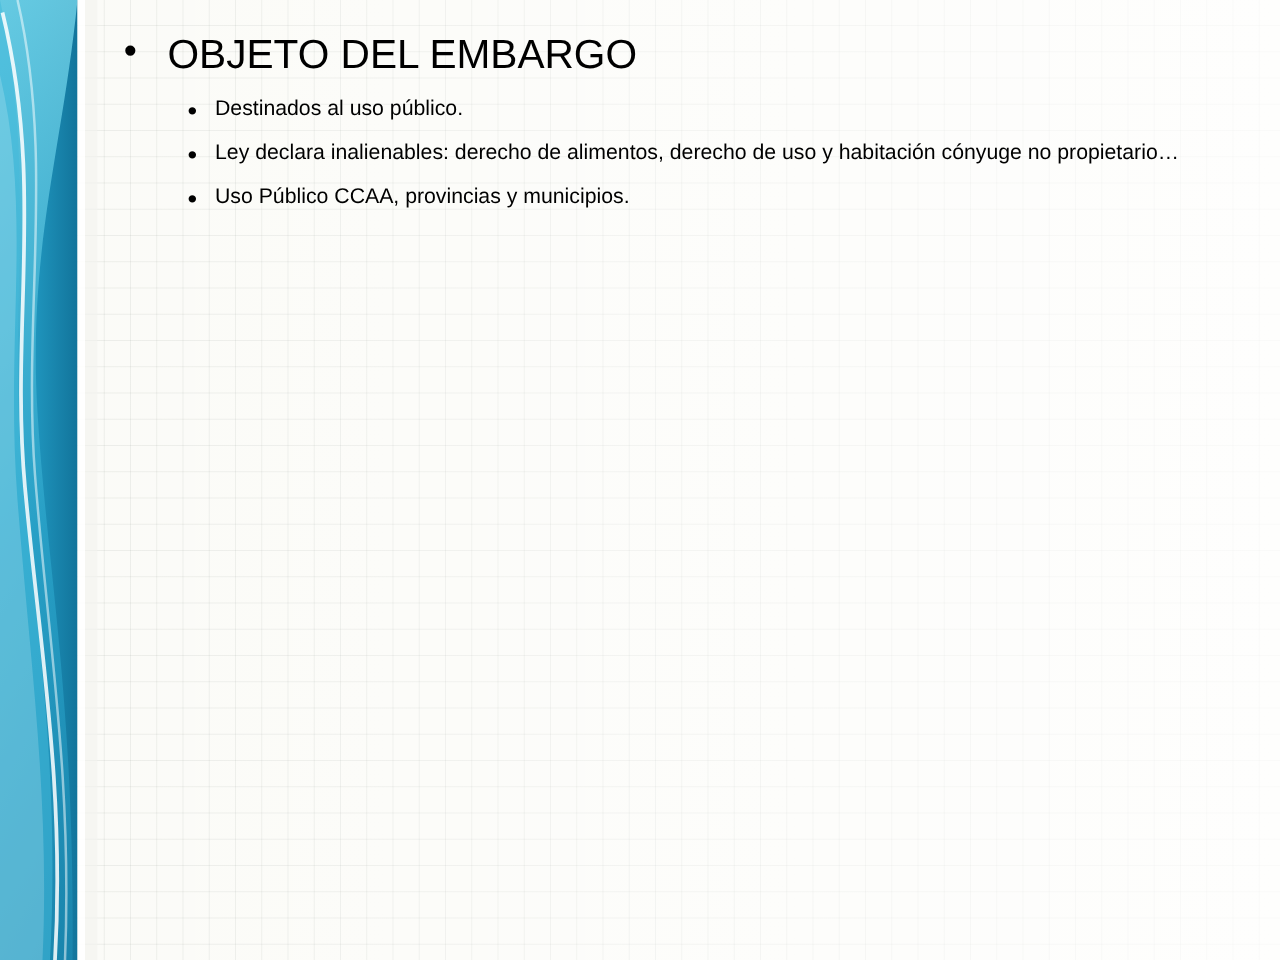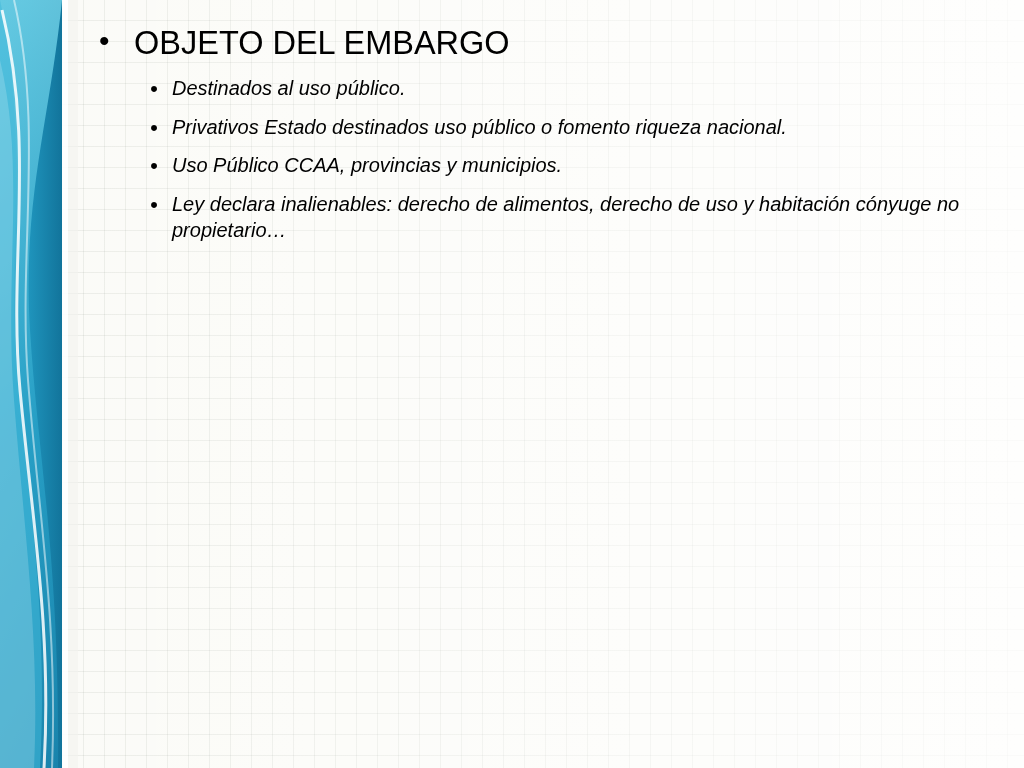--- a/index.html
+++ b/index.html
@@ -81,25 +81,24 @@
     line-height: 1.34;
   }
   ul.level2 {
     list-style: none;
     margin: 12px 0 0 0;
     padding: 0 0 0 60px;
   }
   ul.level2 > li {
     position: relative;
     color: #000000;
-    font-size: 20px;
+    font-size: 17px;
     line-height: 1.28;
     padding-left: 26px;
     margin: 0 0 13px 0;
-    font-style: italic;
   }
   ul.level2 > li::before {
     content: "•";
     position: absolute;
     left: 4px;
     top: -1px;
     font-size: 22px;
     color: #000000;
   }
   .underline { text-decoration: underline; }
@@ -142,24 +141,21 @@
       <li>
         <span>OBJETO DEL EMBARGO</span>
       </li>
     </ul>
 
     <ul class="level2">
       <li>
         <span>Destinados al uso público.</span>
       </li>
       <li>
-        <span>Privativos Estado destinados uso público o fomento riqueza nacional.</span>
+        <span>Ley declara inalienables: derecho de alimentos, derecho de uso y habitación cónyuge no propietario…</span>
       </li>
       <li>
         <span>Uso Público CCAA, provincias y municipios.</span>
-      </li>
-      <li>
-        <span>Ley declara inalienables: derecho de alimentos, derecho de uso y habitación cónyuge no propietario…</span>
       </li>
     </ul>
   </div>
 
 </div>
 
 </body></html>

